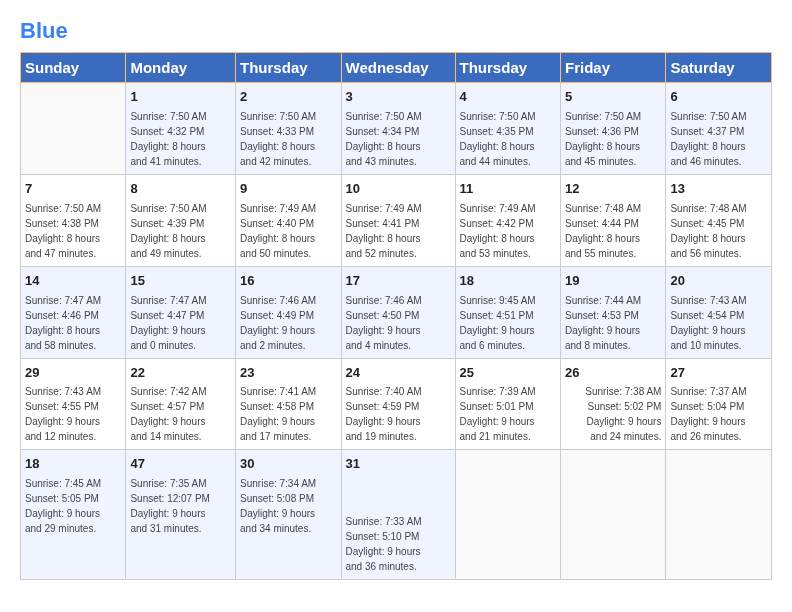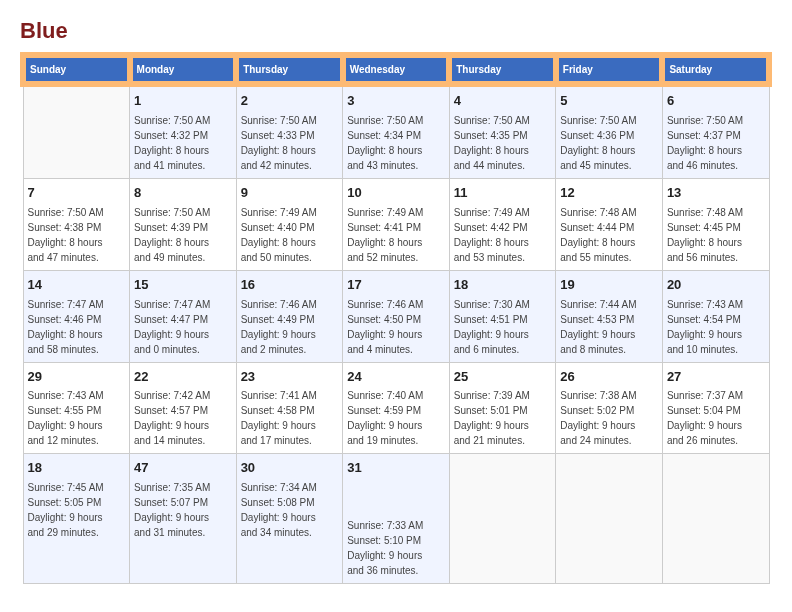--- a/index.html
+++ b/index.html
@@ -46,23 +46,23 @@
       border-collapse: collapse;
       font-size: 11px;
     }
     thead tr {
       background-color: #3a6bbf;
       color: #fff;
     }
     thead th {
       padding: 6px 4px;
       text-align: left;
-      font-size: 10px;
+      font-size: 15px;
       font-weight: bold;
-      border: 6px solid #fdba74;
+      border: 1px solid #fdba74;
     }
     tbody tr {
       vertical-align: top;
     }
     tbody tr:nth-child(odd) {
       background-color: #f0f4ff;
     }
     tbody tr:nth-child(even) {
       background-color: #ffffff;
     }
@@ -91,21 +91,21 @@
     .empty-cell {
       background: #f9f9f9;
     }
   </style>
 </head>
 <body>
 
 <div class="header">
   <div class="logo">
     <div>
-      <div style="font-size:22px;font-weight:bold;color:#7f1d1d;line-height:1;">Blue</div>
+      <div style="font-size:22px;font-weight:bold;color:#3b82f6;line-height:1;">Blue</div>
     </div>
   </div>
   <div class="title-section">
     <div class="month-title"></div>
     <div class="subtitle"></div>
   </div>
 </div>
 
 <table>
   <thead>
@@ -240,21 +240,21 @@
         </td>
         <td>
           <span class="day-number">17</span>
           <div class="day-info" style="white-space: pre-line;">Sunrise: 7:46 AM
 Sunset: 4:50 PM
 Daylight: 9 hours
 and 4 minutes.</div>
         </td>
         <td>
           <span class="day-number">18</span>
-          <div class="day-info" style="white-space: pre-line;">Sunrise: 7:30 AM
+          <div class="day-info" style="white-space: pre-line;">Sunrise: 9:45 AM
 Sunset: 4:51 PM
 Daylight: 9 hours
 and 6 minutes.</div>
         </td>
         <td>
           <span class="day-number">19</span>
           <div class="day-info" style="white-space: pre-line;">Sunrise: 7:44 AM
 Sunset: 4:53 PM
 Daylight: 9 hours
 and 8 minutes.</div>
@@ -298,21 +298,21 @@
         </td>
         <td>
           <span class="day-number">25</span>
           <div class="day-info" style="white-space: pre-line;">Sunrise: 7:39 AM
 Sunset: 5:01 PM
 Daylight: 9 hours
 and 21 minutes.</div>
         </td>
         <td>
           <span class="day-number">26</span>
-          <div class="day-info" style="white-space: pre-line;">Sunrise: 7:38 AM
+          <div class="day-info" style="white-space: pre-line; text-align: right;">Sunrise: 7:38 AM
 Sunset: 5:02 PM
 Daylight: 9 hours
 and 24 minutes.</div>
         </td>
         <td>
           <span class="day-number">27</span>
           <div class="day-info" style="white-space: pre-line;">Sunrise: 7:37 AM
 Sunset: 5:04 PM
 Daylight: 9 hours
 and 26 minutes.</div>
@@ -322,21 +322,21 @@
         <td>
           <span class="day-number">18</span>
           <div class="day-info" style="white-space: pre-line;">Sunrise: 7:45 AM
 Sunset: 5:05 PM
 Daylight: 9 hours
 and 29 minutes.</div>
         </td>
         <td>
           <span class="day-number">47</span>
           <div class="day-info" style="white-space: pre-line;">Sunrise: 7:35 AM
-Sunset: 5:07 PM
+Sunset: 12:07 PM
 Daylight: 9 hours
 and 31 minutes.</div>
         </td>
         <td>
           <span class="day-number">30</span>
           <div class="day-info" style="white-space: pre-line;">Sunrise: 7:34 AM
 Sunset: 5:08 PM
 Daylight: 9 hours
 and 34 minutes.</div>
         </td>

